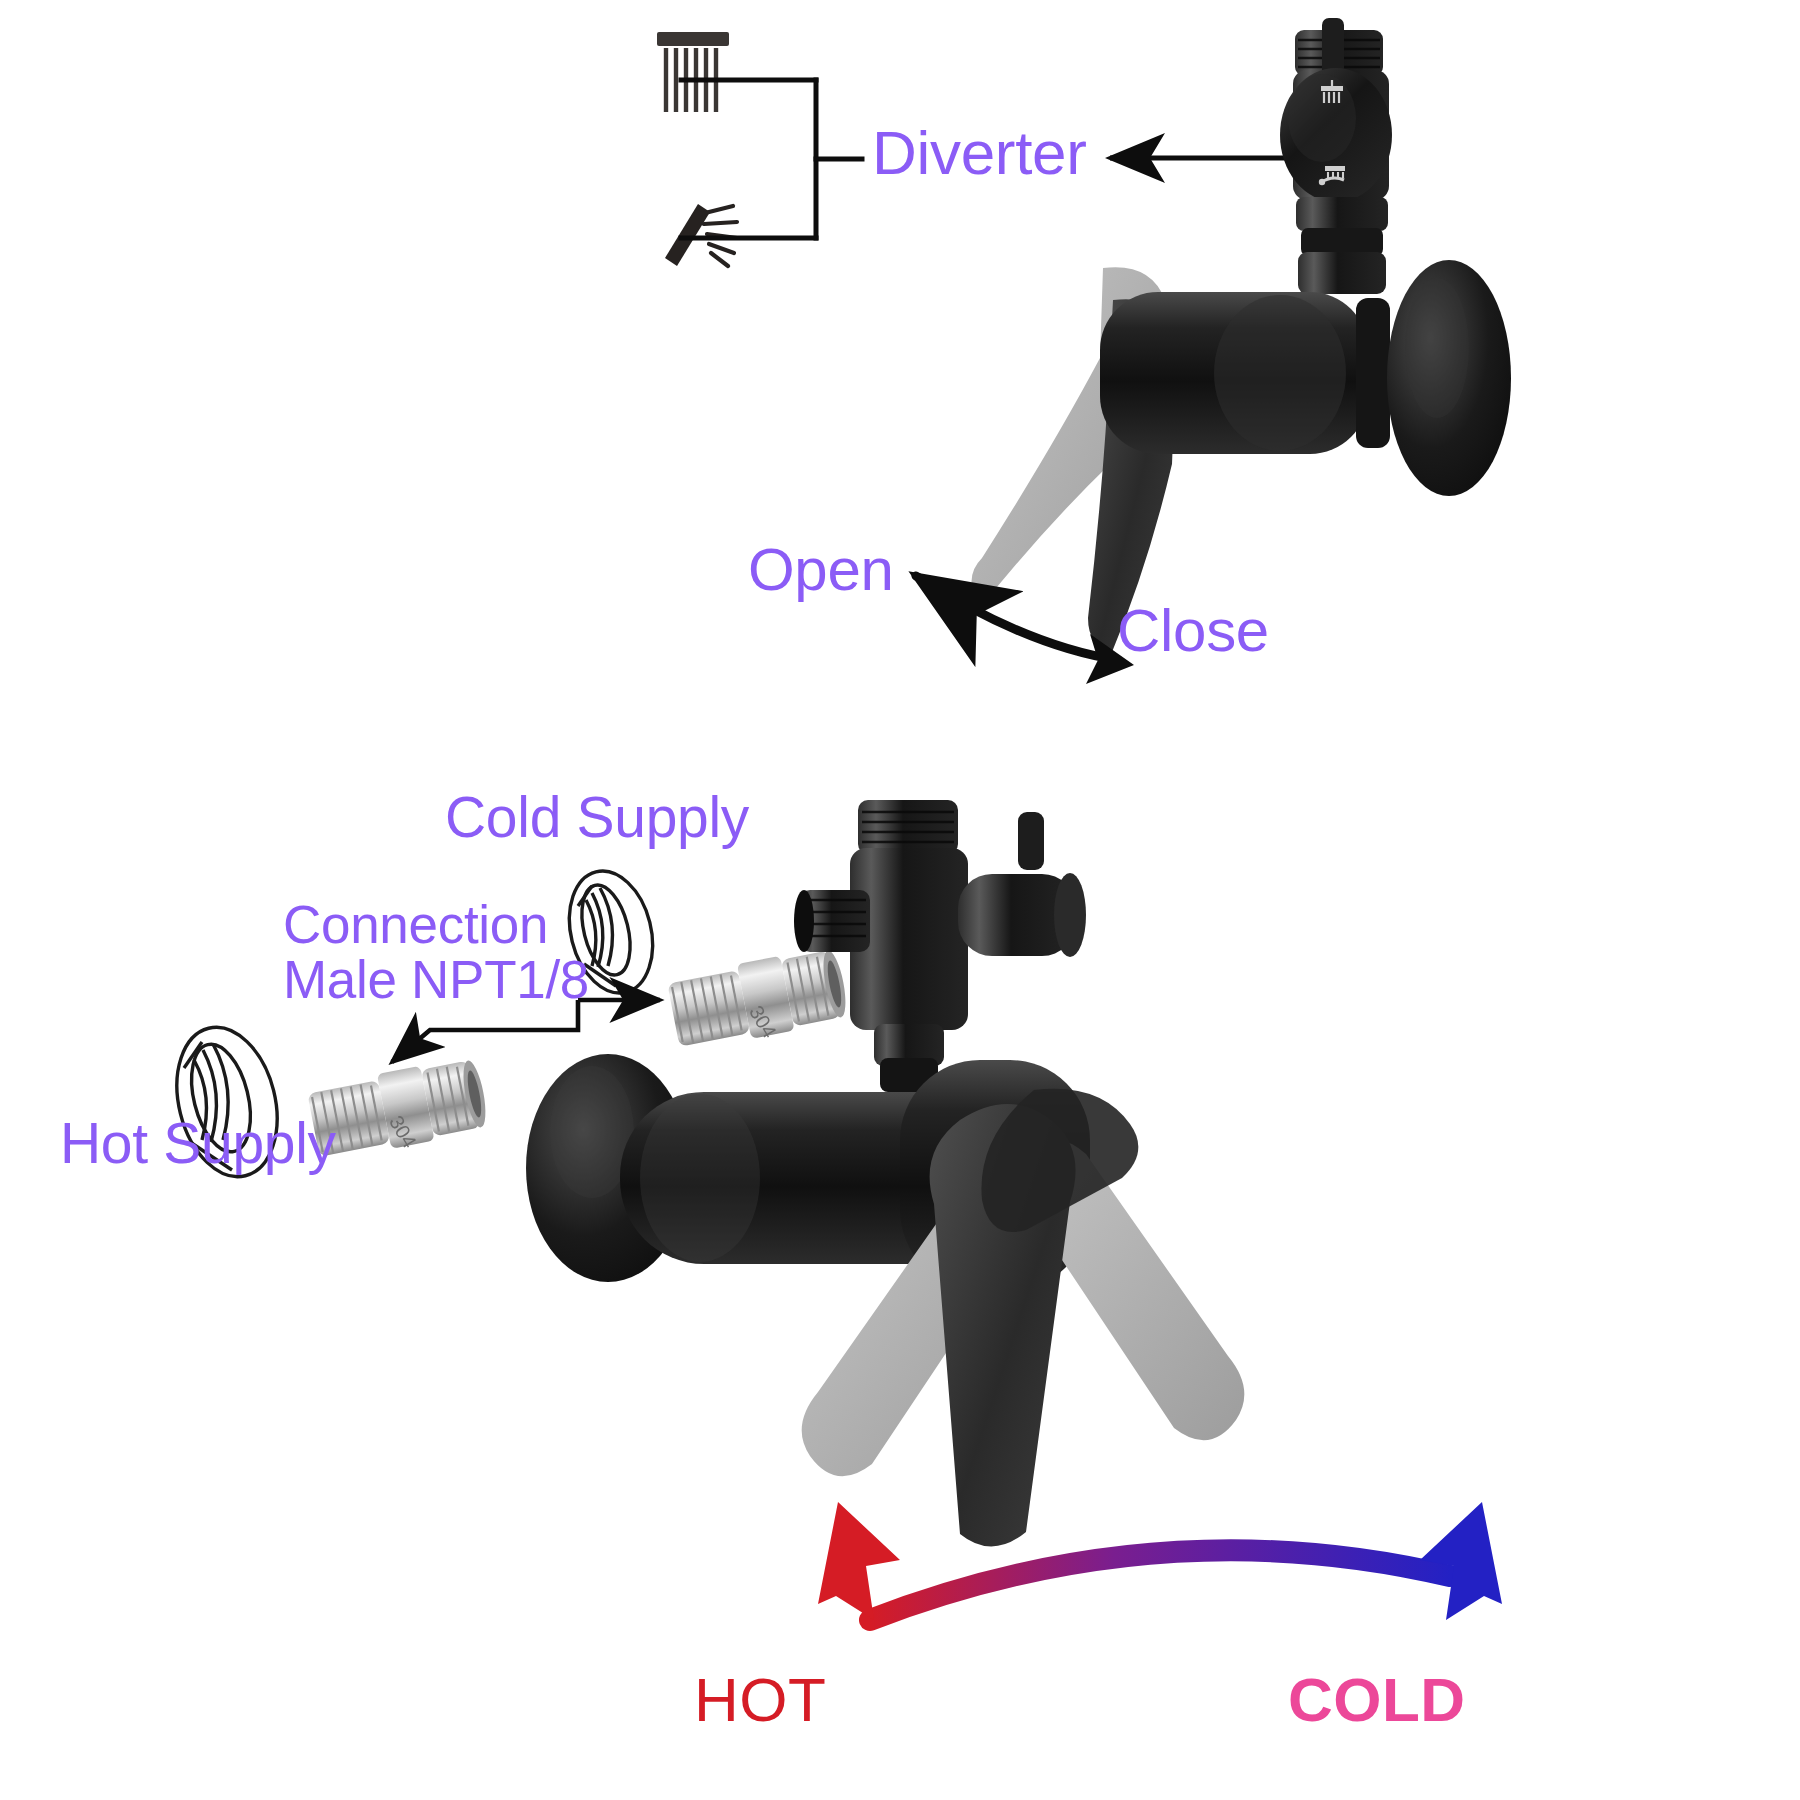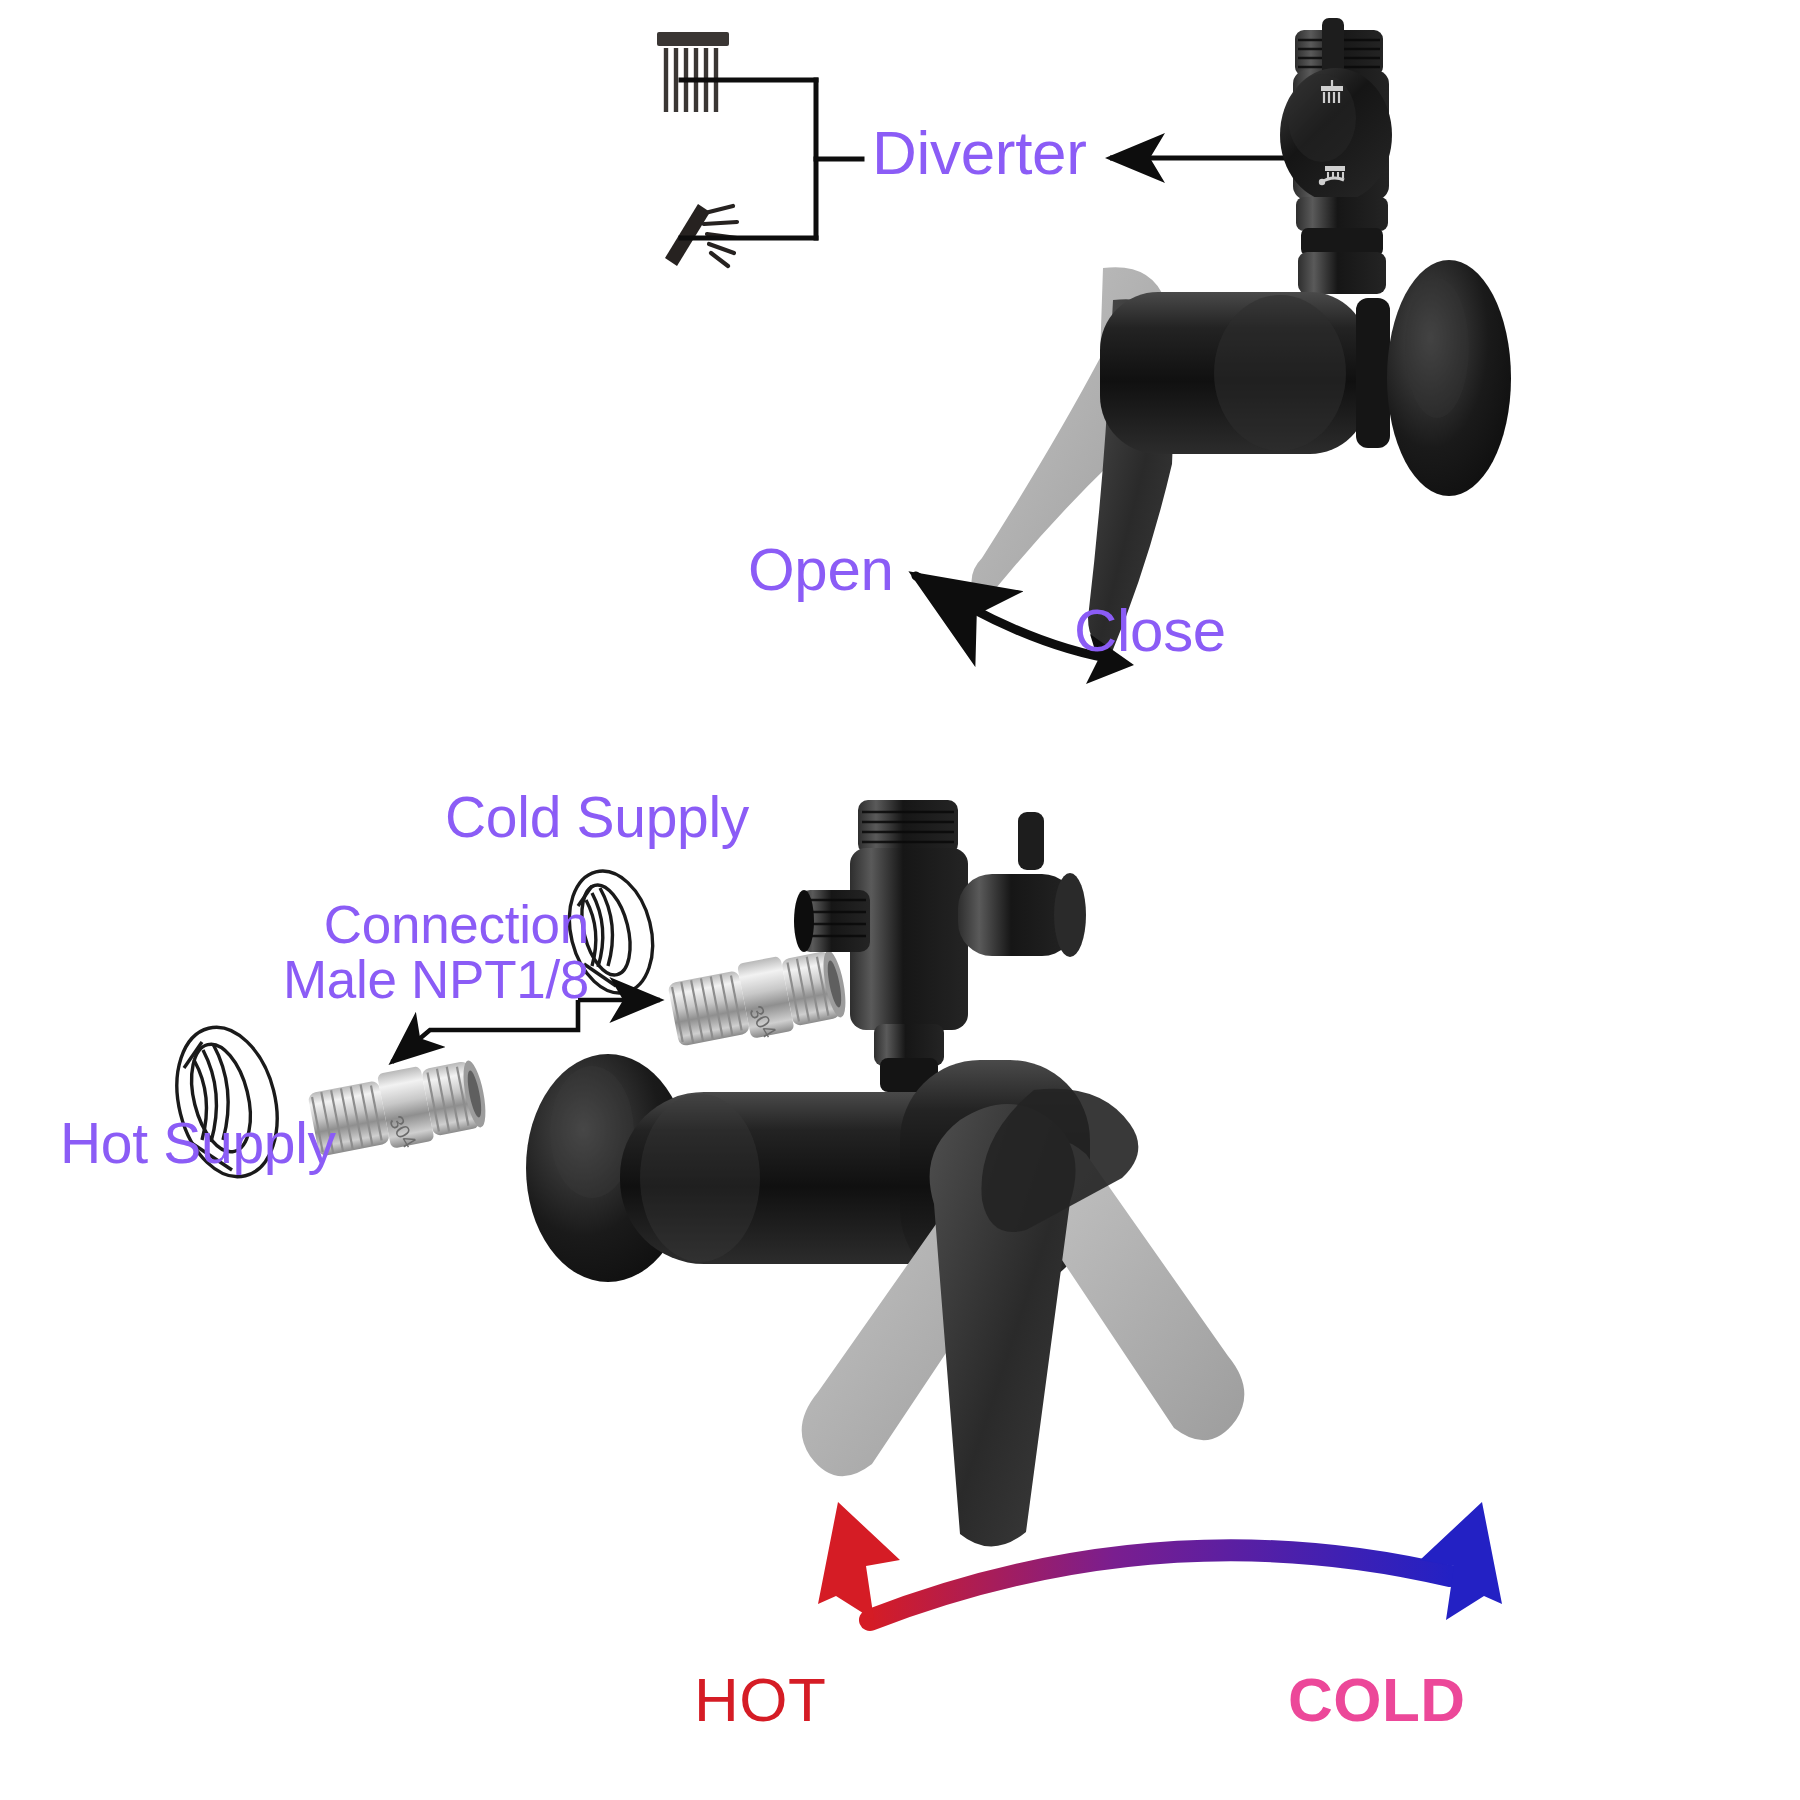--- a/index.html
+++ b/index.html
@@ -28,23 +28,23 @@
   .lbl {
     position: absolute;
     color: #8b5cf6;
     font-family: "Liberation Sans", sans-serif;
     white-space: nowrap;
     line-height: 1.04;
     letter-spacing: -0.3px;
   }
   .lbl-diverter { left: 872px; top: 121px; font-size: 62px; }
   .lbl-open     { left: 748px; top: 539px; font-size: 60px; }
-  .lbl-close    { left: 1074px; top: 600px; font-size: 60px; }
+  .lbl-close    { left: 1117px; top: 600px; font-size: 60px; }
   .lbl-cold     { left: 445px; top: 788px; font-size: 57px; }
-  .lbl-conn     { left: 283px; top: 897px; font-size: 53px; text-align: right; }
+  .lbl-conn     { left: 283px; top: 897px; font-size: 53px; }
   .lbl-hot      { left: 60px;  top: 1114px; font-size: 57px; }
   .lbl-hotarrow {
     left: 694px; top: 1668px; font-size: 62px; font-weight: normal;
     letter-spacing: 0.5px;
   }
   .lbl-coldarrow {
     left: 1288px; top: 1668px; font-size: 62px; font-weight: bold;
     letter-spacing: 0.5px;
   }
 </style>

